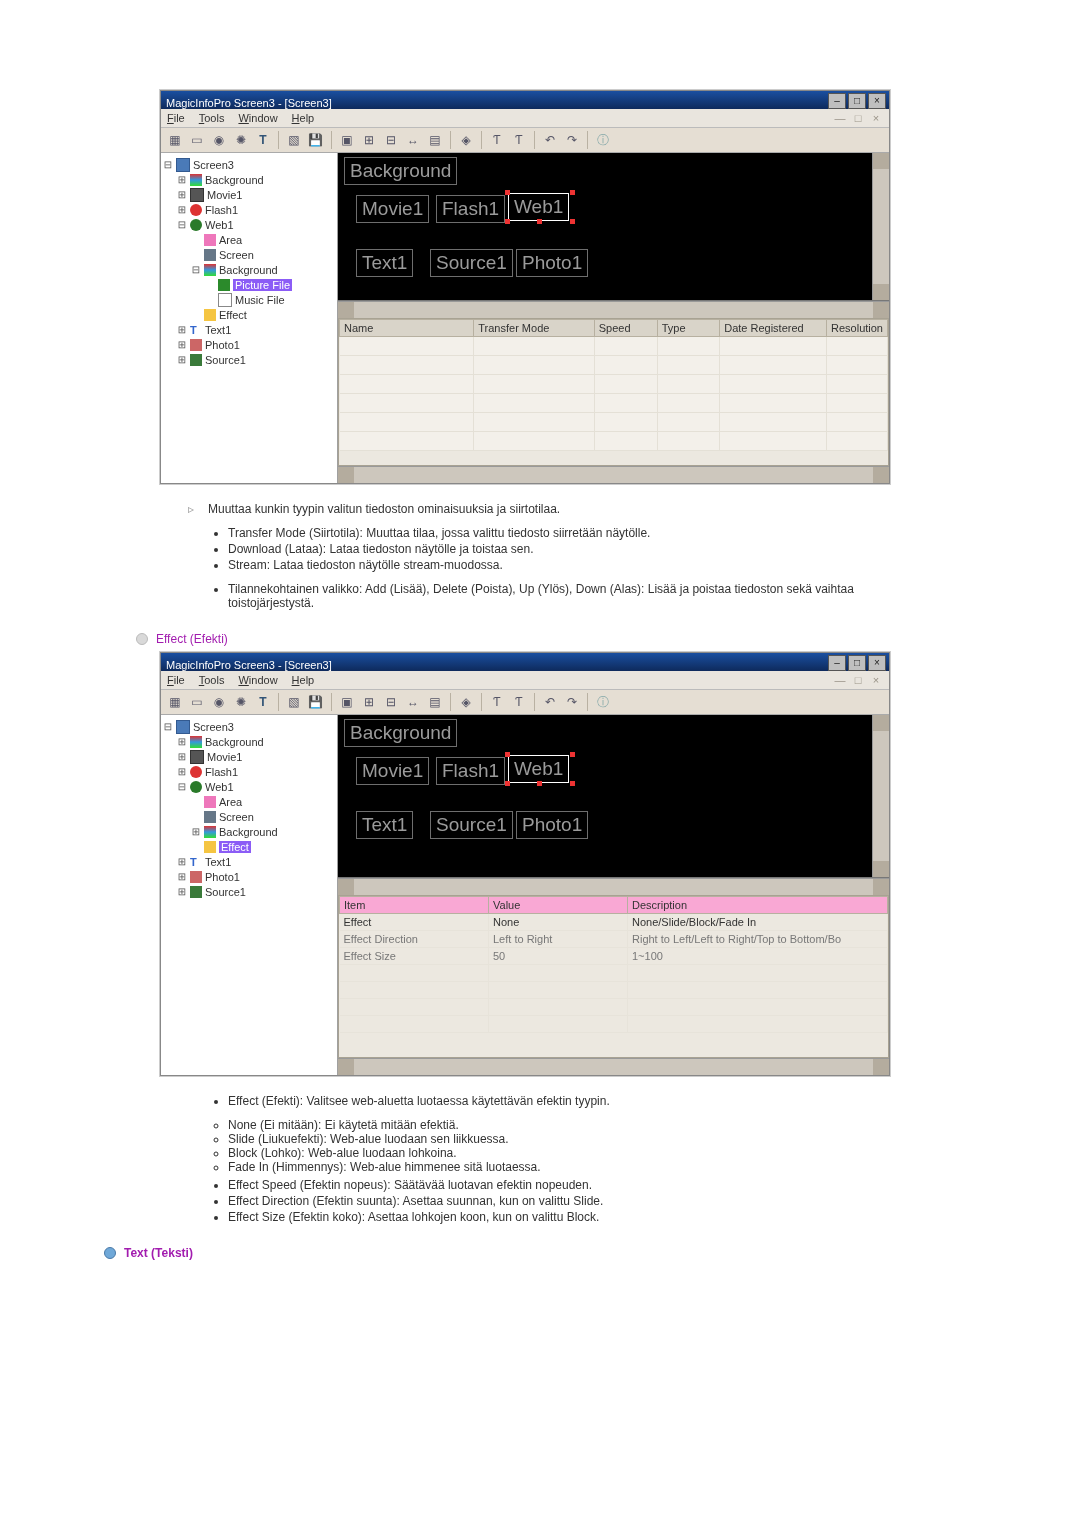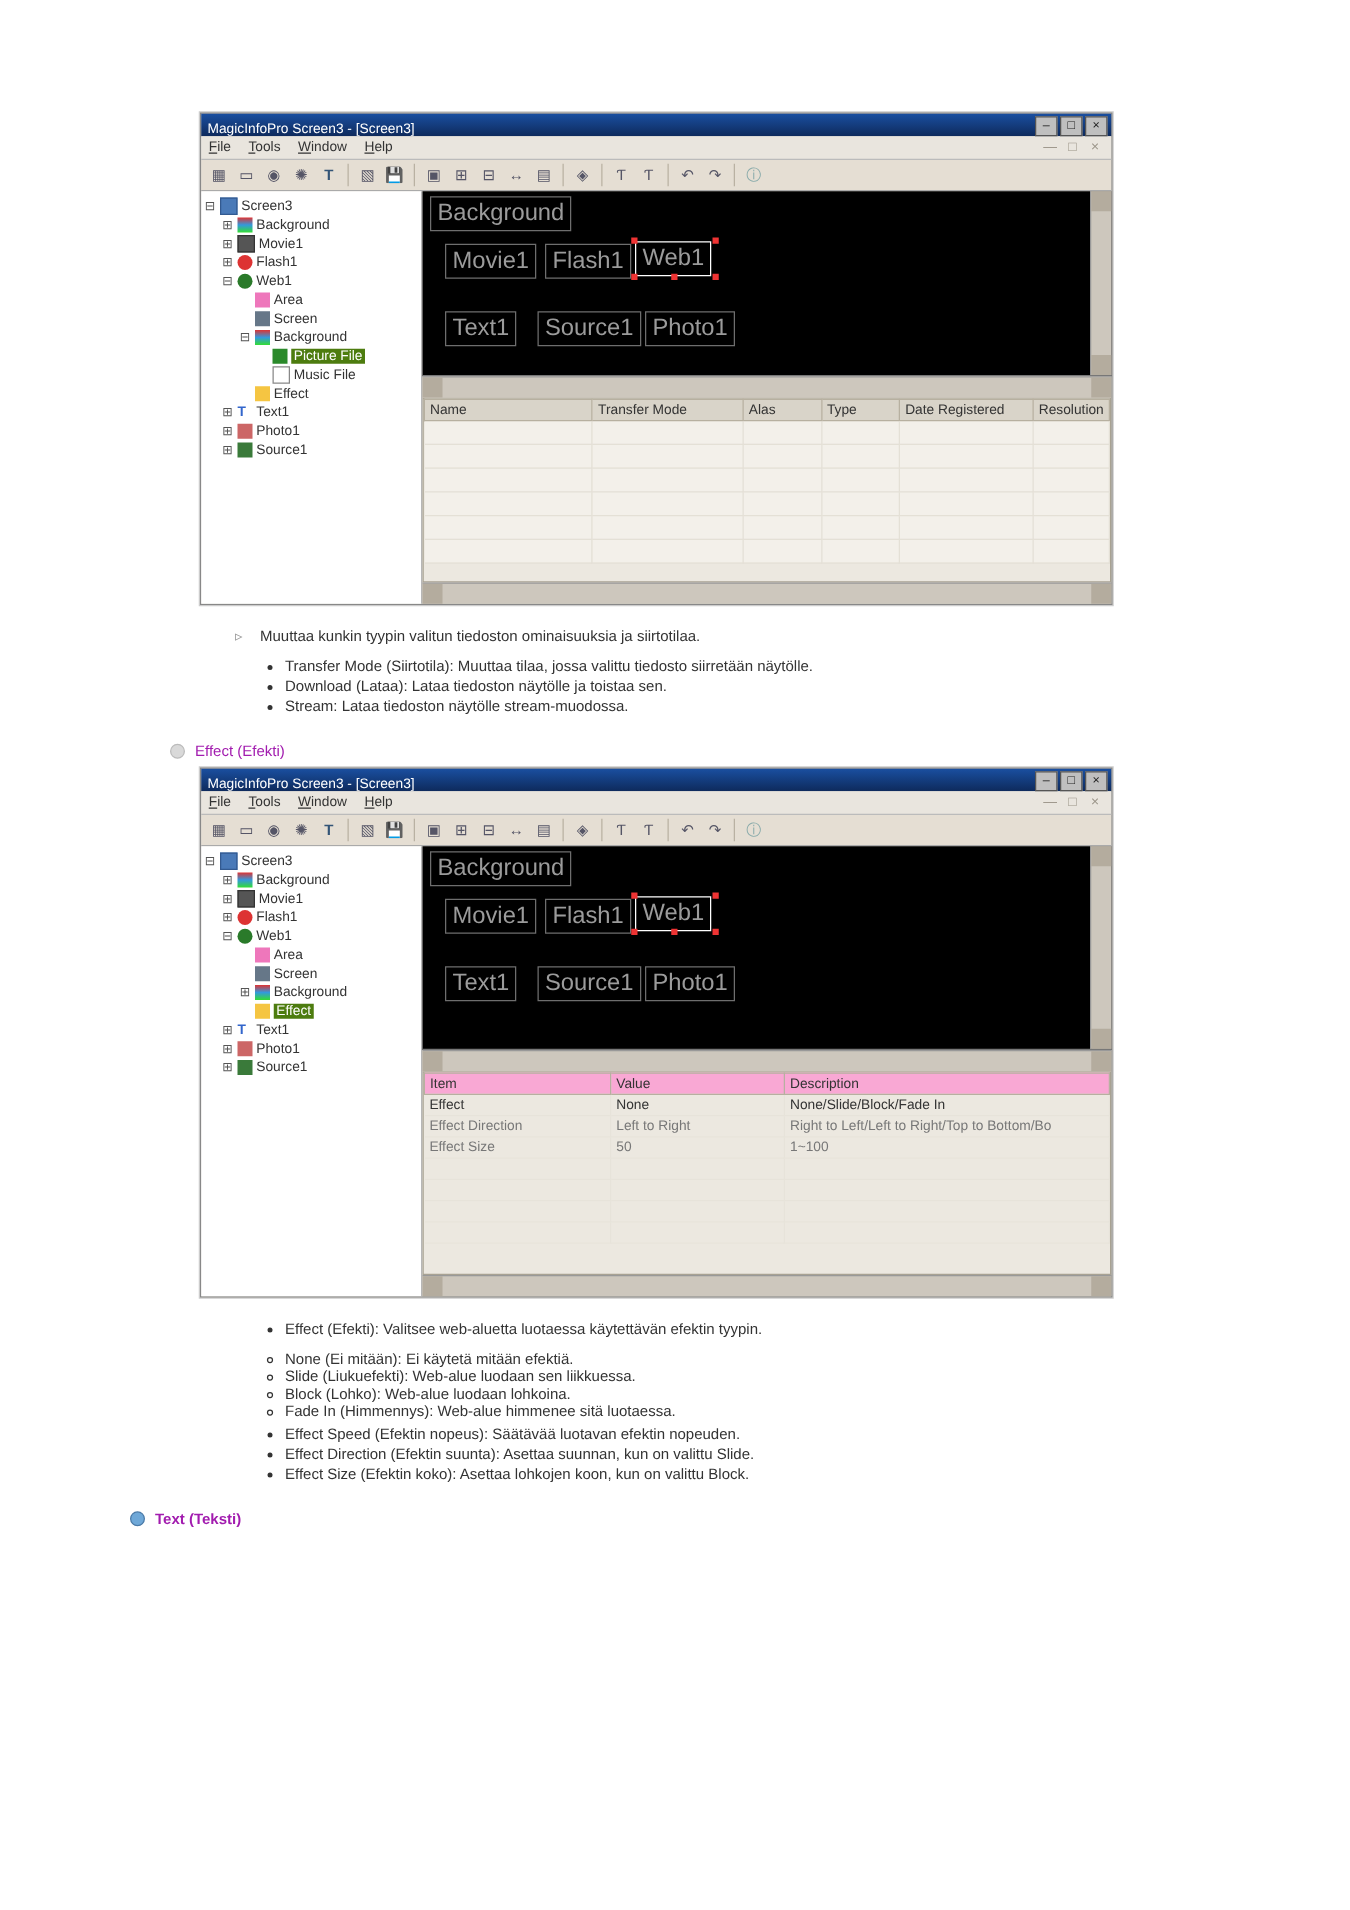--- a/index.html
+++ b/index.html
@@ -72,21 +72,21 @@
     background:#fff;
     border-right:1px solid #a0a0a0;
     font-size:11px;
     color:#333;
     overflow:hidden;
     padding:4px 2px;
   }
   .tree-pane .node     { display:flex; align-items:center; gap:3px; height:15px;}
   .tree-pane .exp      { width:10px; text-align:center; color:#555; font-size:10px; }
   .tree-pane .ico      { width:12px; height:12px; display:inline-block; }
-  .tree-pane .lbl.sel  { background:#4d7c0f; color:#fff; padding:0 2px;}
+  .tree-pane .lbl.sel  { background:#8b5cf6; color:#fff; padding:0 2px;}
   .ind0{padding-left:0}  .ind1{padding-left:14px} .ind2{padding-left:28px}
   .ind3{padding-left:42px}
   .ico-folder{background:#4a7ab8;border:1px solid #335a90;}
   .ico-bg    {background:linear-gradient(#d33,#39d,#3d3);}
   .ico-mov   {background:#555;border:1px solid #333;}
   .ico-flash {background:#d33;border-radius:50%;}
   .ico-web   {background:#2a7a2a;border-radius:50%;}
   .ico-area  {background:#e7b;}
   .ico-scr   {background:#678;}
   .ico-pic   {background:#2b8a2b;}
@@ -311,21 +311,21 @@
         </div>
       </div>
       <div class="scroll-h"></div>
 
       <div class="grid-pane grid-wrap" style="flex:1;">
         <table class="gridA">
           <thead>
                 <tr>
             <td style="width:130px;">Name</td>
             <td style="width:115px;">Transfer Mode</td>
-            <td style="width:55px;">Alas</td>
+            <td style="width:55px;">Speed</td>
             <td style="width:55px;">Type</td>
             <td style="width:100px;">Date Registered</td>
             <td>Resolution</td>
           </tr>
               </thead>
           <tbody>
             <tr>
                   <td></td>
                   <td></td>
                   <td></td>
@@ -383,20 +383,23 @@
 
 <div class="body-text">
   <div class="lead-line">
     <span class="lead-ico">▹</span>
     <span>Muuttaa kunkin tyypin valitun tiedoston ominaisuuksia ja siirtotilaa.</span>
   </div>
   <ul class="bullets">
     <li>Transfer Mode (Siirtotila): Muuttaa tilaa, jossa valittu tiedosto siirretään näytölle.</li>
     <li>Download (Lataa): Lataa tiedoston näytölle ja toistaa sen.</li>
     <li>Stream: Lataa tiedoston näytölle stream-muodossa.</li>
+  </ul>
+  <ul class="bullets">
+    <li>Tilannekohtainen valikko: Add (Lisää), Delete (Poista), Up (Ylös), Down (Alas): Lisää ja poistaa tiedoston sekä vaihtaa toistojärjestystä.</li>
   </ul>
 </div>
 
 <div class="sec-head" style="margin-left:-24px;">
   <span class="sec-ico eff"></span>
   <span class="sec-title">Effect (Efekti)</span>
 </div>
 
 <div class="app-window">
 

